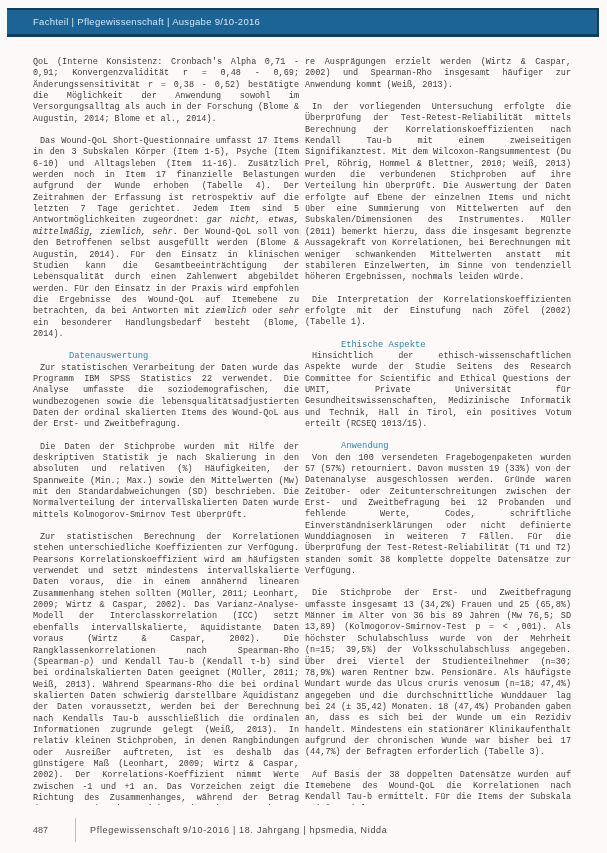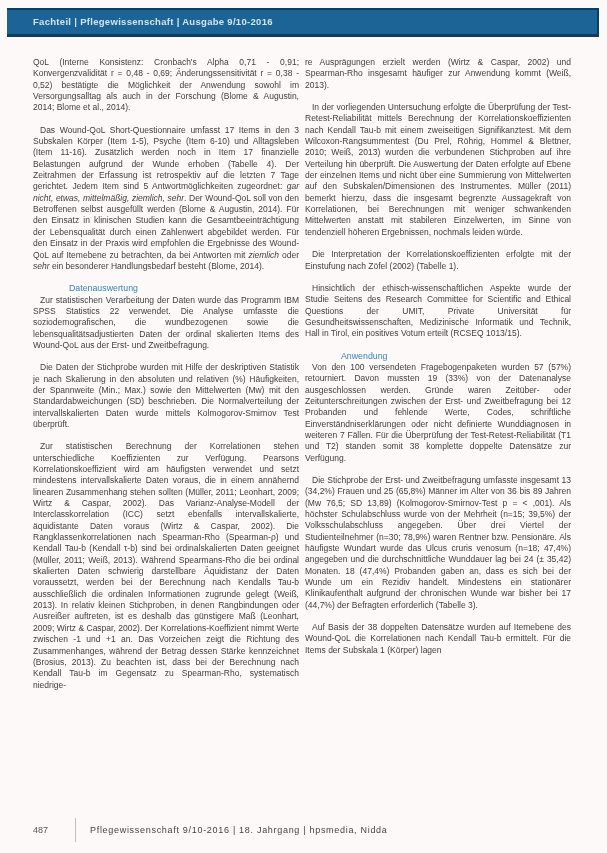--- a/index.html
+++ b/index.html
@@ -12,26 +12,26 @@
   .header-bar{
     position:absolute;left:7px;top:8px;width:592px;height:29px;
     background:#1d6496;
     border-top:2px solid #0e3d60;
     border-bottom:3px solid #0e3d60;
     border-right:2px solid #0e3d60;
     box-sizing:border-box;
   }
   .header-bar .header-text{
     display:block;color:#d3e4f1;font-size:9.5px;letter-spacing:.3px;
-    line-height:24px;padding-left:26px;font-weight:bold;
+    line-height:24px;padding-left:26px;
   }
   
   .columns{
     position:absolute;top:57px;left:33px;width:546px;height:748px;
-    display:flex;gap:6px;overflow:hidden;
+    display:flex;gap:6px;overflow:hidden;font-family:Liberation Mono, monospace;
   }
   .col{
     width:266px;color:#3e3e3e;font-size:8.5px;line-height:11.35px;
     text-align:justify;
   }
   .col p{margin:0 0 11px 0;text-indent:7px;}
   .col p.noindent{text-indent:0;}
   .col h2{
     margin:0;font-size:8.8px;line-height:11.35px;font-weight:400;
     color:#3585af;text-align:left;padding-left:36px;
@@ -63,20 +63,21 @@
       <p><span>Das Wound-QoL Short-Questionnaire umfasst 17 Items in den 3 Subskalen Körper (Item 1-5), Psyche (Item 6-10) und Alltagsleben (Item 11-16). Zusätzlich werden noch in Item 17 finanzielle Belastungen aufgrund der Wunde erhoben (Tabelle 4). Der Zeitrahmen der Erfassung ist retrospektiv auf die letzten 7 Tage gerichtet. Jedem Item sind 5 Antwortmöglichkeiten zugeordnet: </span><i>gar nicht, etwas, mittelmäßig, ziemlich, sehr</i><span>. Der Wound-QoL soll von den Betroffenen selbst ausgefüllt werden (Blome &amp; Augustin, 2014). Für den Einsatz in klinischen Studien kann die Gesamtbeeinträchtigung der Lebensqualität durch einen Zahlenwert abgebildet werden. Für den Einsatz in der Praxis wird empfohlen die Ergebnisse des Wound-QoL auf Itemebene zu betrachten, da bei Antworten mit </span><i>ziemlich</i><span> oder </span><i>sehr</i><span> ein besonderer Handlungsbedarf besteht (Blome, 2014).</span></p>
       <h2><span>Datenauswertung</span></h2>
       <p><span>Zur statistischen Verarbeitung der Daten wurde das Programm IBM SPSS Statistics 22 verwendet. Die Analyse umfasste die soziodemografischen, die wundbezogenen sowie die lebensqualitätsadjustierten Daten der ordinal skalierten Items des Wound-QoL aus der Erst- und Zweitbefragung.</span></p>
       <p><span>Die Daten der Stichprobe wurden mit Hilfe der deskriptiven Statistik je nach Skalierung in den absoluten und relativen (%) Häufigkeiten, der Spannweite (Min.; Max.) sowie den Mittelwerten (Mw) mit den Standardabweichungen (SD) beschrieben. Die Normalverteilung der intervallskalierten Daten wurde mittels Kolmogorov-Smirnov Test überprüft.</span></p>
       <p><span>Zur statistischen Berechnung der Korrelationen stehen unterschiedliche Koeffizienten zur Verfügung. Pearsons Korrelationskoeffizient wird am häufigsten verwendet und setzt mindestens intervallskalierte Daten voraus, die in einem annähernd linearen Zusammenhang stehen sollten (Müller, 2011; Leonhart, 2009; Wirtz &amp; Caspar, 2002). Das Varianz-Analyse-Modell der Interclasskorrelation (ICC) setzt ebenfalls intervallskalierte, äquidistante Daten voraus (Wirtz &amp; Caspar, 2002). Die Rangklassenkorrelationen nach Spearman-Rho (Spearman-ρ) und Kendall Tau-b (Kendall τ-b) sind bei ordinalskalierten Daten geeignet (Müller, 2011; Weiß, 2013). Während Spearmans-Rho die bei ordinal skalierten Daten schwierig darstellbare Äquidistanz der Daten voraussetzt, werden bei der Berechnung nach Kendalls Tau-b ausschließlich die ordinalen Informationen zugrunde gelegt (Weiß, 2013). In relativ kleinen Stichproben, in denen Rangbindungen oder Ausreißer auftreten, ist es deshalb das günstigere Maß (Leonhart, 2009; Wirtz &amp; Caspar, 2002). Der Korrelations-Koeffizient nimmt Werte zwischen -1 und +1 an. Das Vorzeichen zeigt die Richtung des Zusammenhanges, während der Betrag dessen Stärke kennzeichnet (Brosius, 2013). Zu beachten ist, dass bei der Berechnung nach Kendall Tau-b im Gegensatz zu Spearman-Rho, systematisch niedrige-</span></p>
     </div>
   <div class="col">
       <p class="noindent"><span>re Ausprägungen erzielt werden (Wirtz &amp; Caspar, 2002) und Spearman-Rho insgesamt häufiger zur Anwendung kommt (Weiß, 2013).</span></p>
       <p><span>In der vorliegenden Untersuchung erfolgte die Überprüfung der Test-Retest-Reliabilität mittels Berechnung der Korrelationskoeffizienten nach Kendall Tau-b mit einem zweiseitigen Signifikanztest. Mit dem Wilcoxon-Rangsummentest (Du Prel, Röhrig, Hommel &amp; Blettner, 2010; Weiß, 2013) wurden die verbundenen Stichproben auf ihre Verteilung hin überprüft. Die Auswertung der Daten erfolgte auf Ebene der einzelnen Items und nicht über eine Summierung von Mittelwerten auf den Subskalen/Dimensionen des Instrumentes. Müller (2011) bemerkt hierzu, dass die insgesamt begrenzte Aussagekraft von Korrelationen, bei Berechnungen mit weniger schwankenden Mittelwerten anstatt mit stabileren Einzelwerten, im Sinne von tendenziell höheren Ergebnissen, nochmals leiden würde.</span></p>
       <p><span>Die Interpretation der Korrelationskoeffizienten erfolgte mit der Einstufung nach Zöfel (2002) (Tabelle 1).</span></p>
+      <h2><span>Ethische Aspekte</span></h2>
       <p><span>Hinsichtlich der ethisch-wissenschaftlichen Aspekte wurde der Studie Seitens des Research Committee for Scientific and Ethical Questions der UMIT, Private Universität für Gesundheitswissenschaften, Medizinische Informatik und Technik, Hall in Tirol, ein positives Votum erteilt (RCSEQ 1013/15).</span></p>
       <h2><span>Anwendung</span></h2>
       <p><span>Von den 100 versendeten Fragebogenpaketen wurden 57 (57%) retourniert. Davon mussten 19 (33%) von der Datenanalyse ausgeschlossen werden. Gründe waren Zeitüber- oder Zeitunterschreitungen zwischen der Erst- und Zweitbefragung bei 12 Probanden und fehlende Werte, Codes, schriftliche Einverständniserklärungen oder nicht definierte Wunddiagnosen in weiteren 7 Fällen. Für die Überprüfung der Test-Retest-Reliabilität (T1 und T2) standen somit 38 komplette doppelte Datensätze zur Verfügung.</span></p>
       <p><span>Die Stichprobe der Erst- und Zweitbefragung umfasste insgesamt 13 (34,2%) Frauen und 25 (65,8%) Männer im Alter von 36 bis 89 Jahren (Mw 76,5; SD 13,89) (Kolmogorov-Smirnov-Test p = &lt; ,001). Als höchster Schulabschluss wurde von der Mehrheit (n=15; 39,5%) der Volksschulabschluss angegeben. Über drei Viertel der Studienteilnehmer (n=30; 78,9%) waren Rentner bzw. Pensionäre. Als häufigste Wundart wurde das Ulcus cruris venosum (n=18; 47,4%) angegeben und die durchschnittliche Wunddauer lag bei 24 (± 35,42) Monaten. 18 (47,4%) Probanden gaben an, dass es sich bei der Wunde um ein Rezidiv handelt. Mindestens ein stationärer Klinikaufenthalt aufgrund der chronischen Wunde war bisher bei 17 (44,7%) der Befragten erforderlich (Tabelle 3).</span></p>
       <p><span>Auf Basis der 38 doppelten Datensätze wurden auf Itemebene des Wound-QoL die Korrelationen nach Kendall Tau-b ermittelt. Für die Items der Subskala 1 (Körper) lagen</span></p>
     </div>
 </div>
 
 <div class="footer">
   <span class="page-number">487</span>

